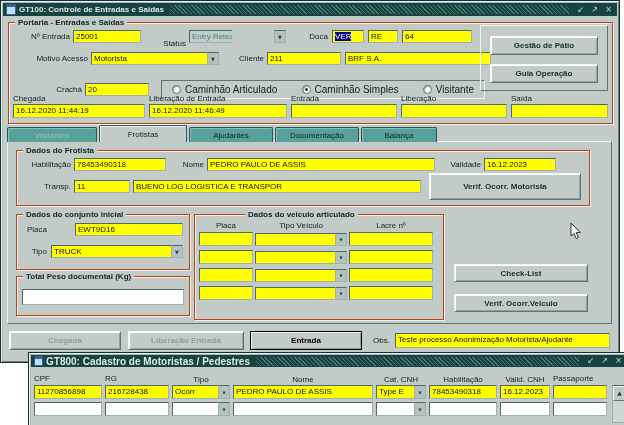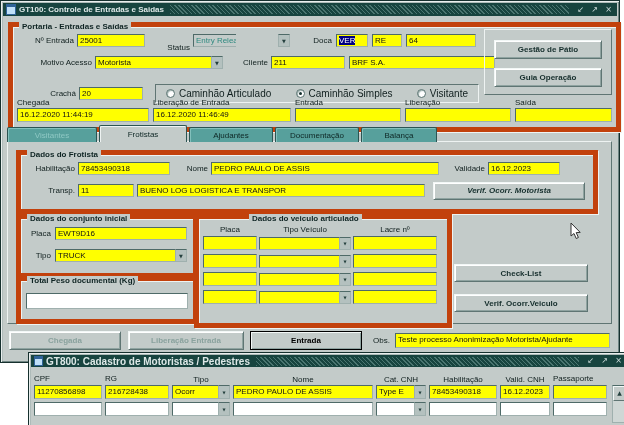--- a/index.html
+++ b/index.html
@@ -45,21 +45,21 @@
   .dd.small { font-size:4px; }
   .btn {
     box-sizing:border-box; background:#c3cbc9;
     border:1px solid #5f7573; border-top-color:#f2f7f6; border-left-color:#f2f7f6;
     box-shadow: inset 1px 1px 0 #ffffff, inset -1px -1px 0 #8fa3a0;
     font-size:8px; font-weight:bold; color:#152e2c;
     display:flex; align-items:center; justify-content:center; white-space:nowrap;
   }
   .btn.disabled { color:#8aa29e; }
   .btn.primary { border:1px solid #000; box-shadow: inset 1px 1px 0 #f2f7f6, inset -1px -1px 0 #8fa3a0; color:#000; }
-  .group { position:absolute; border:5px solid #c2410c; box-shadow: 1px 1px 0 #eef3f2, inset 1px 1px 0 #eef3f2; }
+  .group { position:absolute; border:1px solid #c2410c; box-shadow: 1px 1px 0 #eef3f2, inset 1px 1px 0 #eef3f2; }
   .gtitle { position:absolute; top:-5px; left:6px; background:#c3cbc9; padding:0 3px;
     font-size:8px; font-weight:bold; color:#0e2423; line-height:9px; white-space:nowrap; }
   .row { position:absolute; display:flex; align-items:center; }
   .sunken { box-sizing:border-box; border:1px solid; border-color:#5f7573 #eef3f2 #eef3f2 #5f7573; }
   .raised { box-sizing:border-box; border:1px solid; border-color:#eef3f2 #5f7573 #5f7573 #eef3f2; }
   .radio { display:flex; align-items:center; gap:4px; font-size:10px; color:#101f1e; }
   .rdot { width:9px; height:9px; border-radius:50%; background:#fff; box-sizing:border-box;
     border:1px solid #56706e; box-shadow: inset 1px 1px 1px #9db0ad; position:relative; }
   .radio.on .rdot::after { content:""; position:absolute; inset:2px; border-radius:50%; background:#14302e; }
   .tabs { position:absolute; left:6px; top:124px; display:flex; gap:2px; align-items:flex-end; height:17px; z-index:2; }
@@ -124,21 +124,21 @@
         <span class="dd">▼</span>
       </span>
       <span style="width:15px;"></span>
       <span class="lbl r" style="width:30px;">Cliente</span>
       <span style="width:3px;"></span>
       <span class="fld" style="width:74px;">211</span>
       <span style="width:4px;"></span>
       <span class="fld" style="flex:1;">BRF S.A.</span>
     </div>
 
-    <div class="row" style="left:4px; top:49px; width:462px; height:34px;">
+    <div class="row" style="left:14px; top:49px; width:462px; height:34px;">
       <span class="lbl r" style="width:59px;">Crachá</span>
       <span style="width:3px;"></span>
       <span class="fld" style="width:64px;">20</span>
       <span style="width:12px;"></span>
       <span class="sunken" style="flex:1; height:19px; display:flex; align-items:center; justify-content:space-between; padding:0 10px;">
         <span class="radio">
           <span class="rdot"></span>
           <span>Caminhão Articulado</span>
         </span>
         <span class="radio on">
@@ -198,30 +198,30 @@
         <span style="width:3px;"></span>
         <span class="fld" style="width:72px;">16.12.2023</span>
       </div>
       <div class="row" style="left:4px; top:27px; width:560px; height:17px;">
         <span class="lbl r" style="width:50px;">Transp.</span>
         <span style="width:3px;"></span>
         <span class="fld" style="width:56px;">11</span>
         <span style="width:3px;"></span>
         <span class="fld" style="width:288px;">BUENO LOG LOGISTICA E TRANSPOR</span>
         <span style="width:8px;"></span>
-        <span class="btn" style="flex:1; height:18px;font-style:italic;">Verif. Ocorr. Motorista</span>
+        <span class="btn" style="flex:1; height:27px;">Verif. Ocorr. Motorista</span>
       </div>
     </div>
 
     <div class="group" style="left:8px; top:72px; width:172px; height:54px;">
       <span class="gtitle">Dados do conjunto inicial</span>
       <div class="row" style="left:4px; top:8px; width:162px; height:13px;">
         <span class="lbl r" style="width:26px;">Placa</span>
         <span style="width:4px;"></span>
-        <span class="fld" style="flex:1;">EWT9D16</span>
+        <span class="fld" style="flex:1;margin-left:24px;">EWT9D16</span>
       </div>
       <div class="row" style="left:4px; top:30px; width:162px; height:13px;">
         <span class="lbl r" style="width:26px;">Tipo</span>
         <span style="width:4px;"></span>
         <span class="combo" style="flex:1;">
           <span class="fld">TRUCK</span>
           <span class="dd">▼</span>
         </span>
       </div>
     </div>

